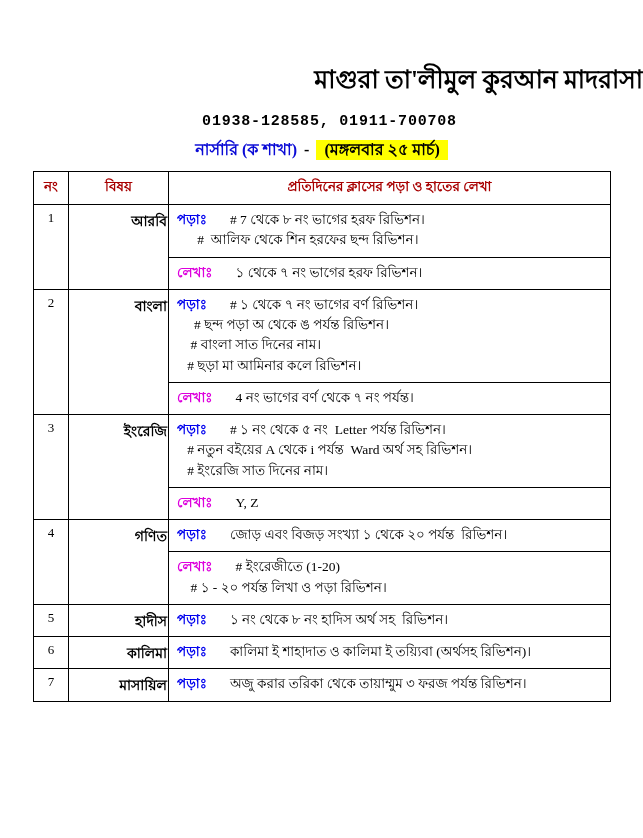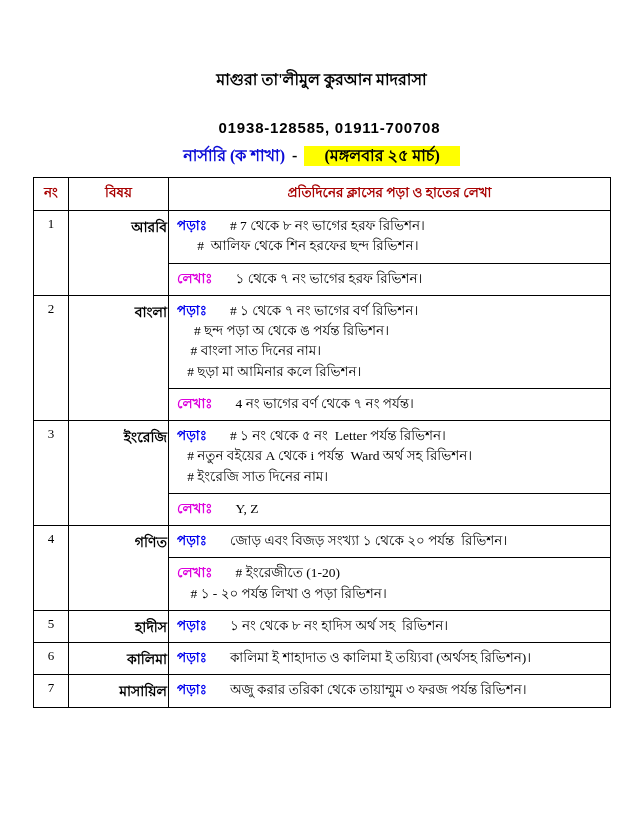--- a/index.html
+++ b/index.html
@@ -14,48 +14,49 @@
     background: var(--page-bg, #ffffff);
     overflow: hidden;
     font-family: "Liberation Serif", "DejaVu Serif", serif;
     color: var(--text-black, #000000);
   }
   .doc-header {
     text-align: center;
     padding-top: 68px;
   }
   .school-name {
-    font-size: 16px;
+    font-size: 25px;
     font-weight: bold;
     line-height: 24px;
+    text-align: right;
   }
   .address {
     font-size: 13px;
     font-weight: bold;
     margin-top: 9px;
   }
   .phones {
-    font-family: Liberation Sans, sans-serif;
+    font-family: Liberation Mono, monospace;
     font-size: 15px;
     font-weight: bold;
-    margin-top: 27px;
+    margin-top: 21px;
     letter-spacing: 0.8px;
     padding-left: 16px;
   }
   .class-line {
     margin-top: 9px;
     font-size: 16px;
     font-weight: bold;
     line-height: 22px;
   }
   .class-title { color: var(--title-blue, #0b0bd6); }
   .dash { margin: 0 3px; }
   .date-badge {
     background: var(--highlight-yellow, #ffff00);
-    padding: 1px 20px 2px;
+    padding: 1px 8px 2px;
   }
   table.lesson-table {
     border-collapse: collapse;
     table-layout: fixed;
     width: 577px;
     margin: 10px 0 0 33px;
   }
   .lesson-table col.c1 { width: 35px; }
   .lesson-table col.c2 { width: 100px; }
   .lesson-table col.c3 { width: 442px; }

